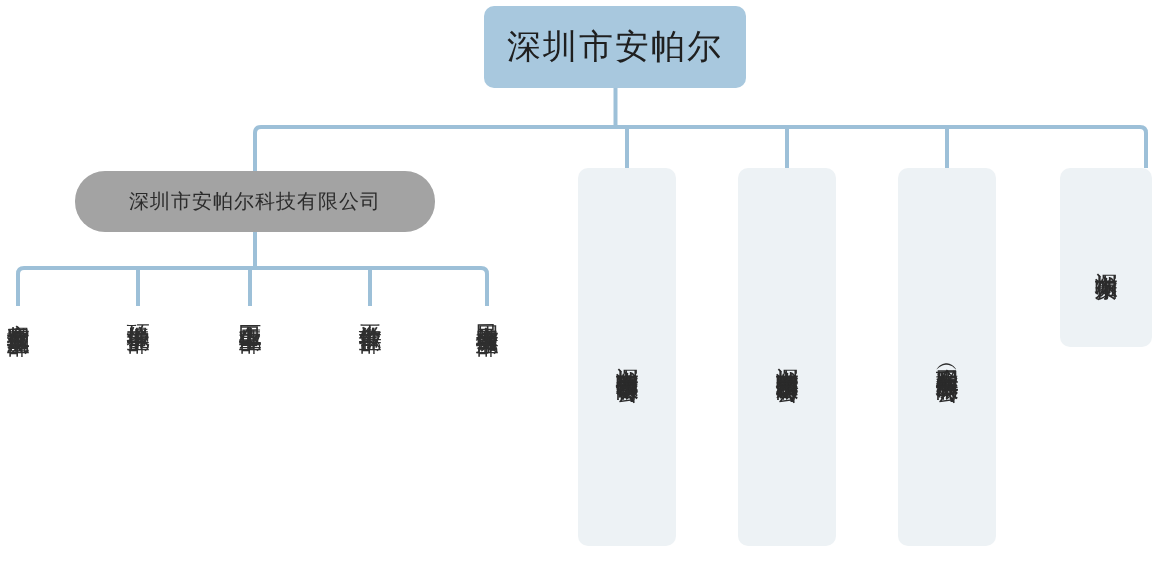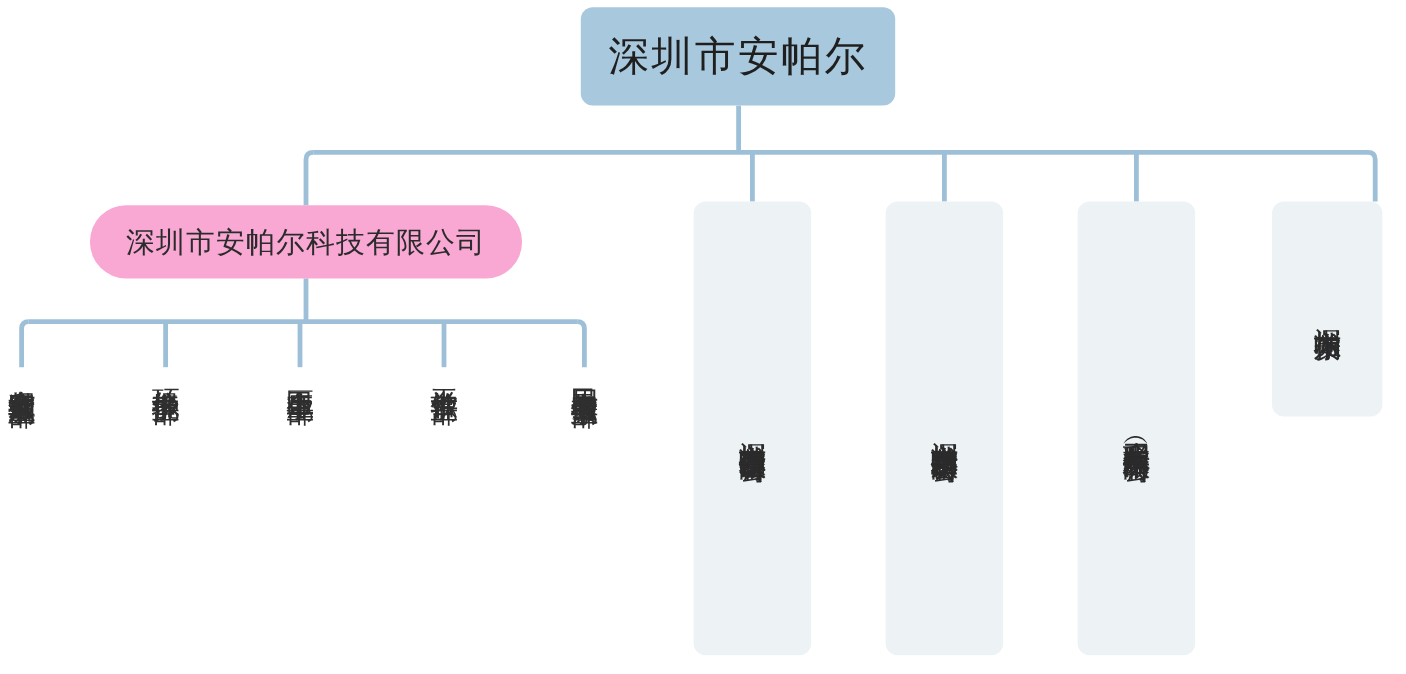--- a/index.html
+++ b/index.html
@@ -37,22 +37,22 @@
     color: #2b2b2b;
   }
   .node-root {
     background: #a8c8de;
     border-radius: 10px;
     font-size: 34px;
     letter-spacing: 2px;
     color: #1f1f1f;
   }
   .node-sub {
-    background: #f9a8d4;
-    font-size: 24px;
+    background: #a3a3a3;
+    font-size: 20px;
     letter-spacing: 1px;
     border-radius: 30px;
   }
   .node-vert {
     background: #edf2f5;
     border-radius: 10px;
   }
   
   .vtext {
     writing-mode: vertical-rl;

